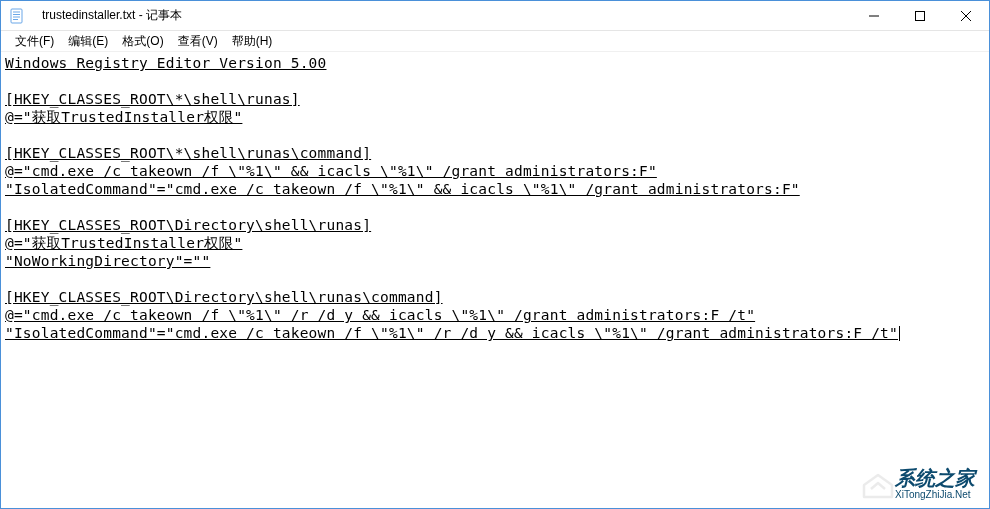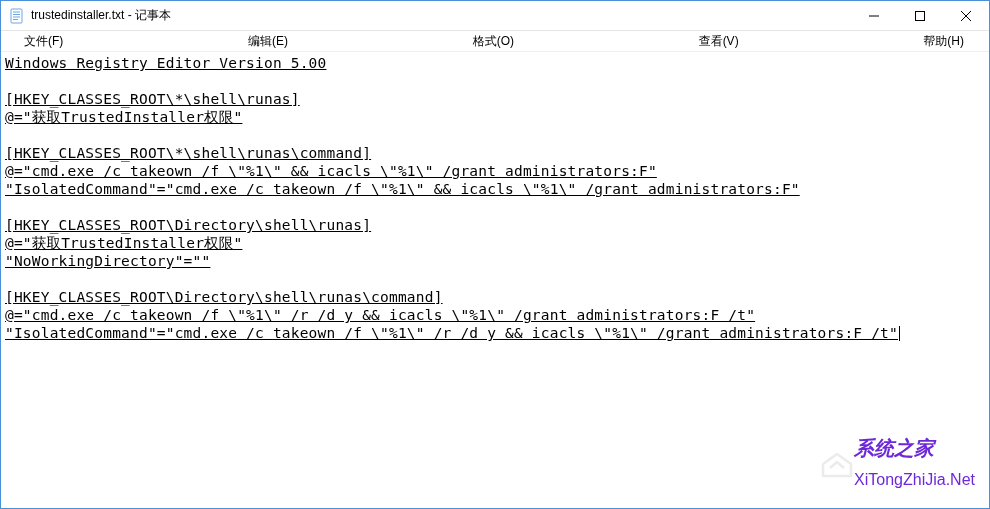--- a/index.html
+++ b/index.html
@@ -20,37 +20,37 @@
   }
   .titlebar .icon {
     width: 16px; height: 16px;
     margin: 0 6px 0 8px;
     display: inline-block;
   }
   .titlebar .title {
     font-size: 12px;
     color: #000;
     flex: 0 0 auto;
+    margin-left: 11px;
   }
   .titlebar .spacer { flex: 1 1 auto; }
   .win-controls { display: flex; height: 100%; }
   .win-btn {
     width: 46px; height: 100%;
     display: flex; align-items: center; justify-content: center;
     font-family: "Segoe UI Symbol", Arial, sans-serif;
     font-size: 12px; color: #000;
   }
   .win-btn.close { width: 46px; }
   .menubar {
     height: 21px;
     display: flex; align-items: center;
-    padding: 0 17px;
+    padding: 0 8px;
     font-size: 12px;
     border-bottom: 1px solid #f0f0f0;
-    justify-content: space-between;
   }
   .menu-item {
     padding: 2px 8px 2px 6px;
     color: #000;
     white-space: nowrap;
   }
   .editor {
     flex: 1 1 auto;
     padding: 2px 4px;
     font-family: "NSimSun", "SimSun", "Consolas", monospace;
@@ -65,22 +65,22 @@
   }
   .editor .caret {
     display: inline-block;
     width: 1px; height: 15px;
     background: #000;
     vertical-align: text-bottom;
     margin-left: 1px;
   }
   .watermark {
     position: absolute;
-    right: 14px; bottom: 20px;
-    color: #6d28d9;
+    right: 14px; bottom: 8px;
+    color: #0c4a6e;
     font-size: 20px;
     font-weight: bold;
     font-style: italic;
     display: flex; align-items: center;
     pointer-events: none;
     user-select: none;
   }
   .watermark svg { opacity: 0.55; }
   .note-icon svg { display: block; }
 </style>
@@ -146,17 +146,17 @@
 <span>@="cmd.exe /c takeown /f \"%1\" /r /d y &amp;&amp; icacls \"%1\" /grant administrators:F /t"</span>
 <span>"IsolatedCommand"="cmd.exe /c takeown /f \"%1\" /r /d y &amp;&amp; icacls \"%1\" /grant administrators:F /t"</span><span class="caret"></span></div>
 
   <div class="watermark">
     <svg width="34" height="30" viewBox="0 0 34 30">
       <path d="M3 16 L17 6 L31 16 L31 28 L3 28 Z" fill="none" stroke="#dcdcdc" stroke-width="2.5" stroke-linejoin="round"></path>
       <path d="M10 20 L17 14 L24 20" fill="none" stroke="#dcdcdc" stroke-width="2.5" stroke-linejoin="round"></path>
     </svg>
     <div>
       <div style="line-height:1;">系统之家</div>
-      <div style="font-size:16px;font-weight:normal;font-style:normal;line-height:1;margin-top:14px;">XiTongZhiJia.Net</div>
+      <div style="font-size:10px;font-weight:normal;font-style:normal;line-height:1;margin-top:2px;">XiTongZhiJia.Net</div>
     </div>
   </div>
 
 </div>
 
 </body></html>

